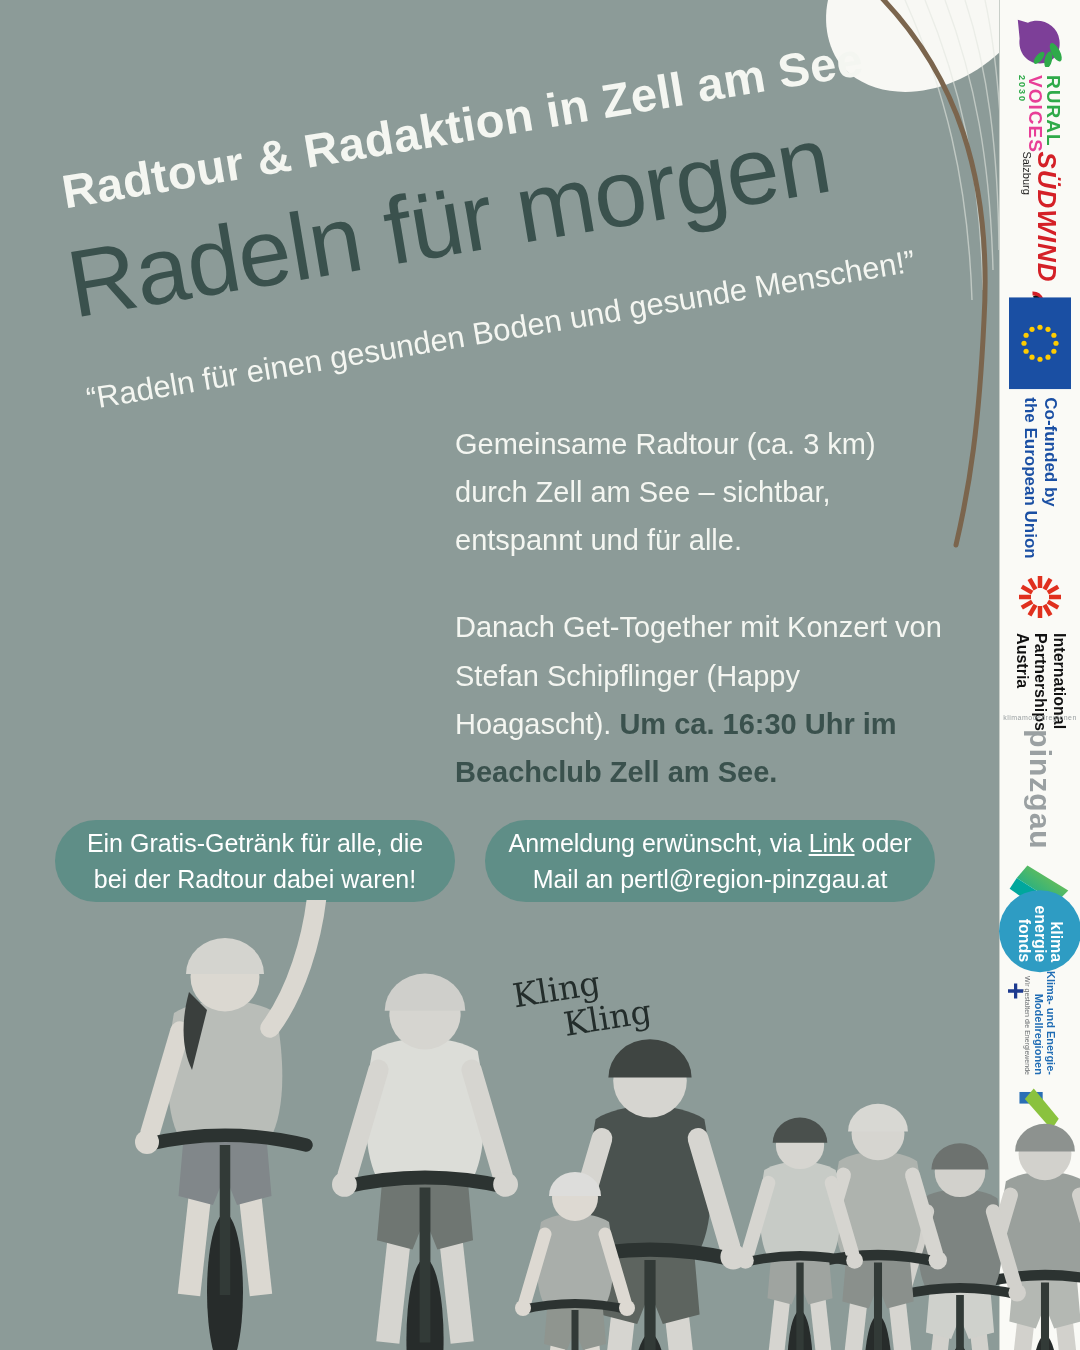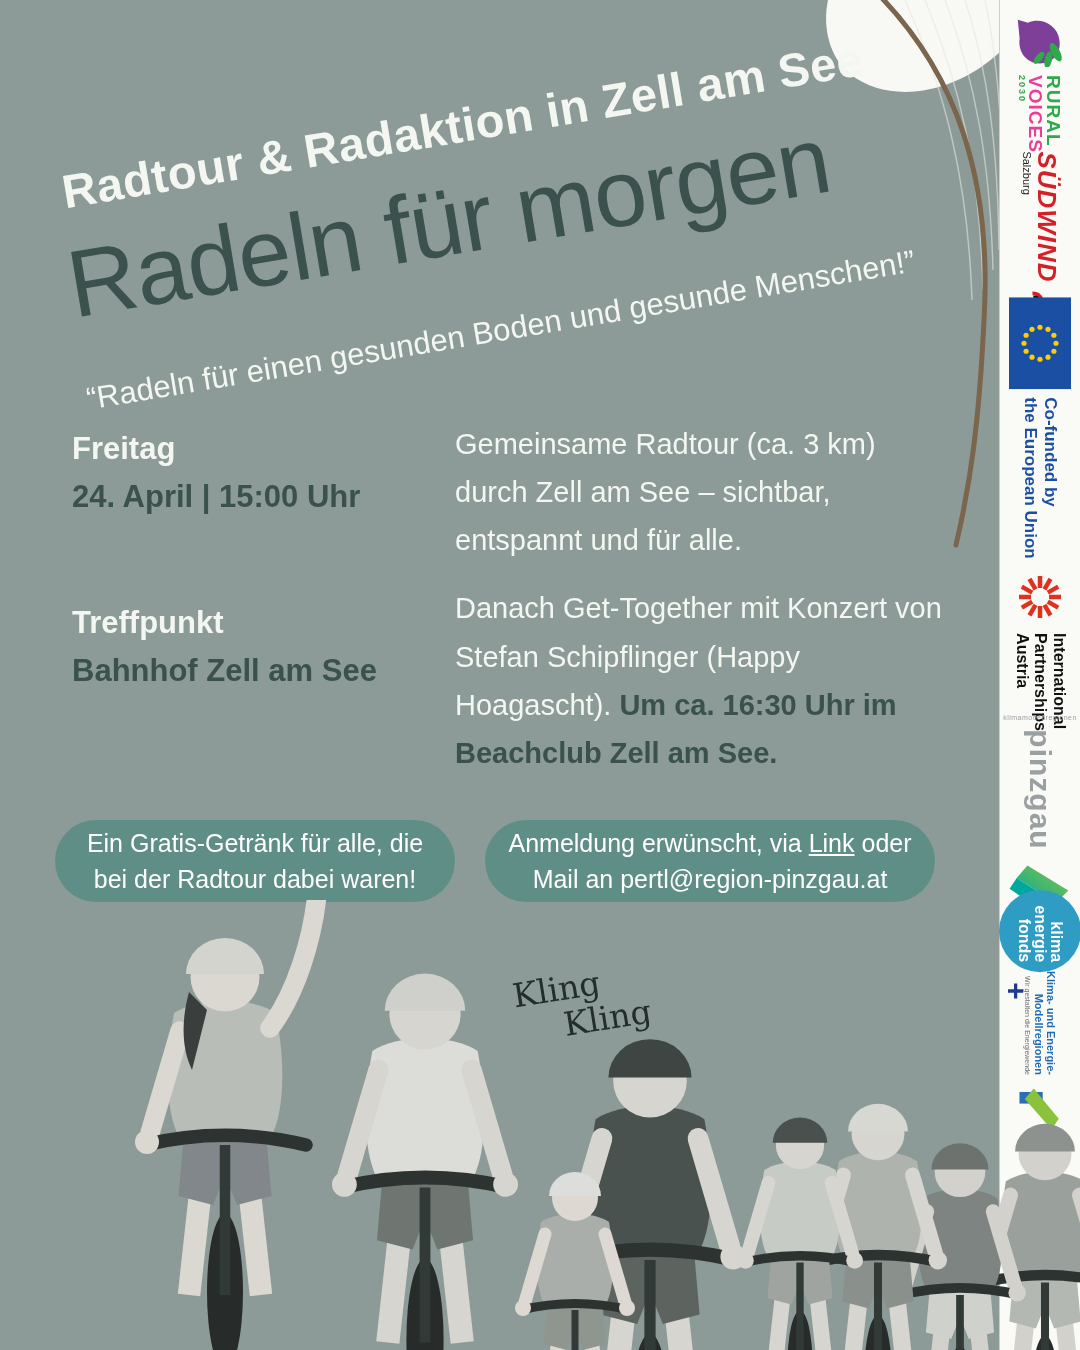--- a/index.html
+++ b/index.html
@@ -47,21 +47,21 @@
   .h-line{position:absolute;transform:rotate(-9.5deg);transform-origin:0 0;white-space:nowrap;}
   .h1{left:58px;top:165px;font-size:47px;font-weight:bold;color:var(--light,#F4F6F1);letter-spacing:.5px;}
   .h2{left:60px;top:232px;font-size:95px;font-weight:500;color:var(--ink,#3A514D);letter-spacing:-1px;}
   .h3{left:84px;top:382px;font-size:31px;font-weight:500;color:var(--light,#F4F6F1);}
   
   .info-left{position:absolute;left:72px;top:425px;z-index:3;font-weight:bold;font-size:31px;line-height:1.55;}
   .lbl{color:var(--light,#F4F6F1);}
   .val{color:var(--ink,#3A514D);}
   .gap{height:78px;}
   .info-right{position:absolute;left:455px;top:420px;width:490px;z-index:3;font-size:29px;line-height:1.66;color:var(--light,#F4F6F1);}
-  .para2{margin-top:20px;}
+  .para2{margin-top:39px;}
   .bold-ink{color:var(--ink,#3A514D);font-weight:bold;}
   
   .pill{position:absolute;background:var(--pill,#5F8E87);border-radius:42px;color:#fff;
         display:flex;align-items:center;justify-content:center;text-align:center;
         font-size:25px;line-height:1.45;z-index:3;padding:0 20px;box-sizing:border-box;}
   .pill-left{left:55px;top:820px;width:400px;height:82px;}
   .pill-right{left:485px;top:820px;width:450px;height:82px;}
   .pill a{color:#fff;text-decoration:underline;}
   
   .kling{position:absolute;left:515px;top:968px;z-index:3;transform:rotate(-9deg);
@@ -86,27 +86,20 @@
     </g>
     <path d="M872,-12 C958,72 992,180 984,320 C979,425 970,485 956,545" fill="none" stroke="#7B654D" stroke-width="5" stroke-linecap="round"></path>
   </svg>
 
   <div class="headline-wrap">
     <div class="h-line h1">Radtour &amp; Radaktion in Zell am See</div>
     <div class="h-line h2">Radeln für morgen</div>
     <div class="h-line h3">“Radeln für einen gesunden Boden und gesunde Menschen!”</div>
   </div>
 
-  <div class="info-left">
-    <div class="lbl">Freitag</div>
-    <div class="val">24. April | 15:00 Uhr</div>
-    <div class="gap"></div>
-    <div class="lbl">Treffpunkt</div>
-    <div class="val">Bahnhof Zell am See</div>
-  </div>
 
   <div class="info-right">
     <div class="para1">Gemeinsame Radtour (ca. 3 km) durch Zell am See – sichtbar, entspannt und für alle.</div>
     <div class="para2">
       <span>Danach Get-Together mit Konzert von Stefan Schipflinger (Happy Hoagascht). </span>
       <span class="bold-ink">Um ca. 16:30 Uhr im Beachclub Zell am See.</span>
     </div>
   </div>
 
   <div class="pill pill-right">

